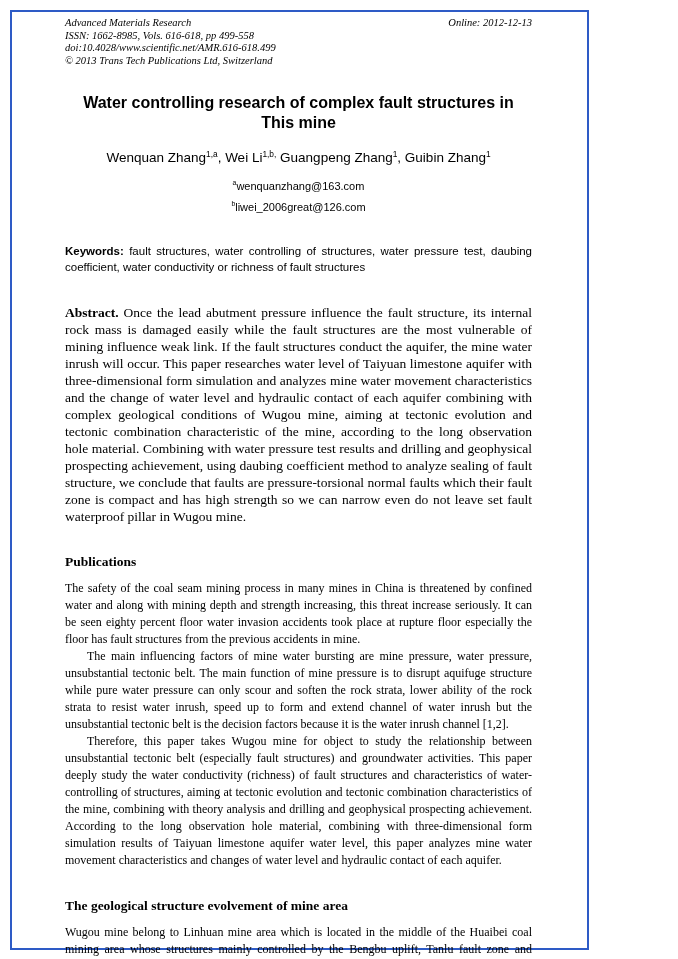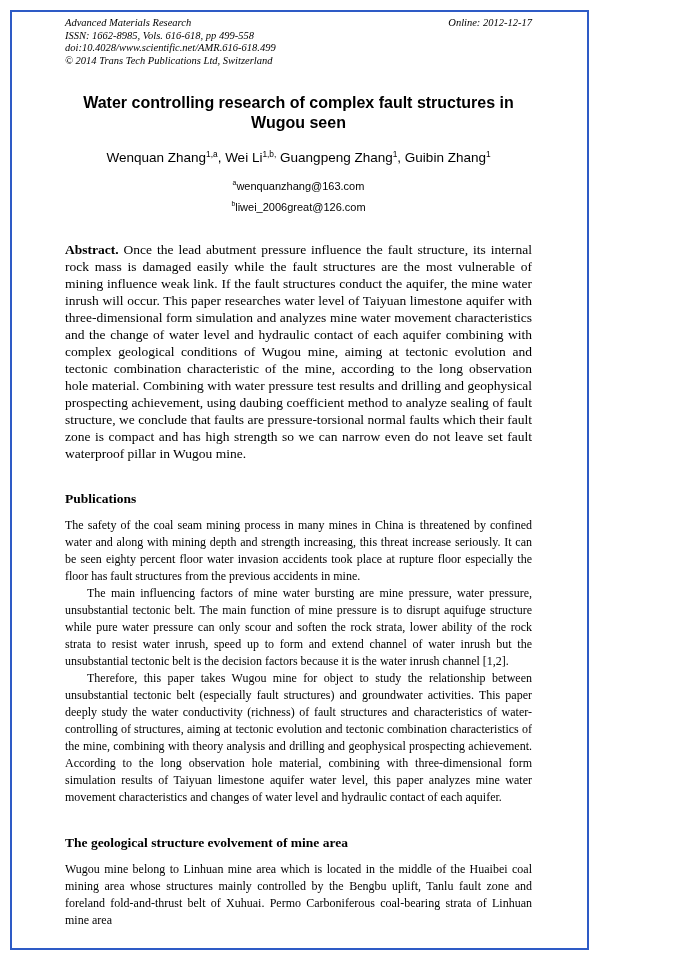--- a/index.html
+++ b/index.html
@@ -102,35 +102,36 @@
 
 <div class="page">
   <div class="frame" style="border-color: rgb(46, 91, 198);"></div>
   <div class="content">
 
     <div class="header serif">
       <div class="header-left">
         <div>Advanced Materials Research</div>
         <div>ISSN: 1662-8985, Vols. 616-618, pp 499-558</div>
         <div>doi:10.4028/www.scientific.net/AMR.616-618.499</div>
-        <div>© 2014 Trans Tech Publications Ltd, Switzerland</div>
+        <div>© 2013 Trans Tech Publications Ltd, Switzerland</div>
       </div>
-      <div class="header-right">Online: 2012-12-17</div>
+      <div class="header-right">Online: 2012-12-13</div>
     </div>
 
-    <h1 class="title sans">Water controlling research of complex fault structures in Wugou seen</h1>
+    <h1 class="title sans">Water controlling research of complex fault structures in This mine</h1>
 
     <div class="authors sans"><span>Wenquan Zhang<sup>1,a</sup></span><span>, Wei Li<sup>1,b,</sup></span><span> Guangpeng Zhang<sup>1</sup></span><span>, Guibin Zhang<sup>1</sup></span></div>
 
 
     <div class="emails sans">
         <div class="email-line"><sup>a</sup><span>wenquanzhang@163.com</span></div>
         <div class="email-line"><sup>b</sup><span>liwei_2006great@126.com</span></div>
       </div>
 
+    <p class="keywords sans"><b>Keywords:</b> <span>fault structures, water controlling of structures, water pressure test, daubing coefficient, water conductivity or richness of fault structures</span></p>
 
     <p class="abstract serif"><b>Abstract.</b> <span>Once the lead abutment pressure influence the fault structure, its internal rock mass is damaged easily while the fault structures are the most vulnerable of mining influence weak link. If the fault structures conduct the aquifer, the mine water inrush will occur. This paper researches water level of Taiyuan limestone aquifer with three-dimensional form simulation and analyzes mine water movement characteristics and the change of water level and hydraulic contact of each aquifer combining with complex geological conditions of Wugou mine, aiming at tectonic evolution and tectonic combination characteristic of the mine, according to the long observation hole material. Combining with water pressure test results and drilling and geophysical prospecting achievement, using daubing coefficient method to analyze sealing of fault structure, we conclude that faults are pressure-torsional normal faults which their fault zone is compact and has high strength so we can narrow even do not leave set fault waterproof pillar in Wugou mine.</span></p>
 
     <div id="sections">
         <section class="section">
           <h3 class="serif">Publications</h3>
           <p class="body-para serif">The safety of the coal seam mining process in many mines in China is threatened by confined water and along with mining depth and strength increasing, this threat increase seriously. It can be seen eighty percent floor water invasion accidents took place at rupture floor especially the floor has fault structures from the previous accidents in mine.</p>
           <p class="body-para serif">The main influencing factors of mine water bursting are mine pressure, water pressure, unsubstantial tectonic belt. The main function of mine pressure is to disrupt aquifuge structure while pure water pressure can only scour and soften the rock strata, lower ability of the rock strata to resist water inrush, speed up to form and extend channel of water inrush but the unsubstantial tectonic belt is the decision factors because it is the water inrush channel [1,2].</p>
           <p class="body-para serif">Therefore, this paper takes Wugou mine for object to study the relationship between unsubstantial tectonic belt (especially fault structures) and groundwater activities. This paper deeply study the water conductivity (richness) of fault structures and characteristics of water-controlling of structures, aiming at tectonic evolution and tectonic combination characteristics of the mine, combining with theory analysis and drilling and geophysical prospecting achievement. According to the long observation hole material, combining with three-dimensional form simulation results of Taiyuan limestone aquifer water level, this paper analyzes mine water movement characteristics and changes of water level and hydraulic contact of each aquifer.</p>
         </section>

